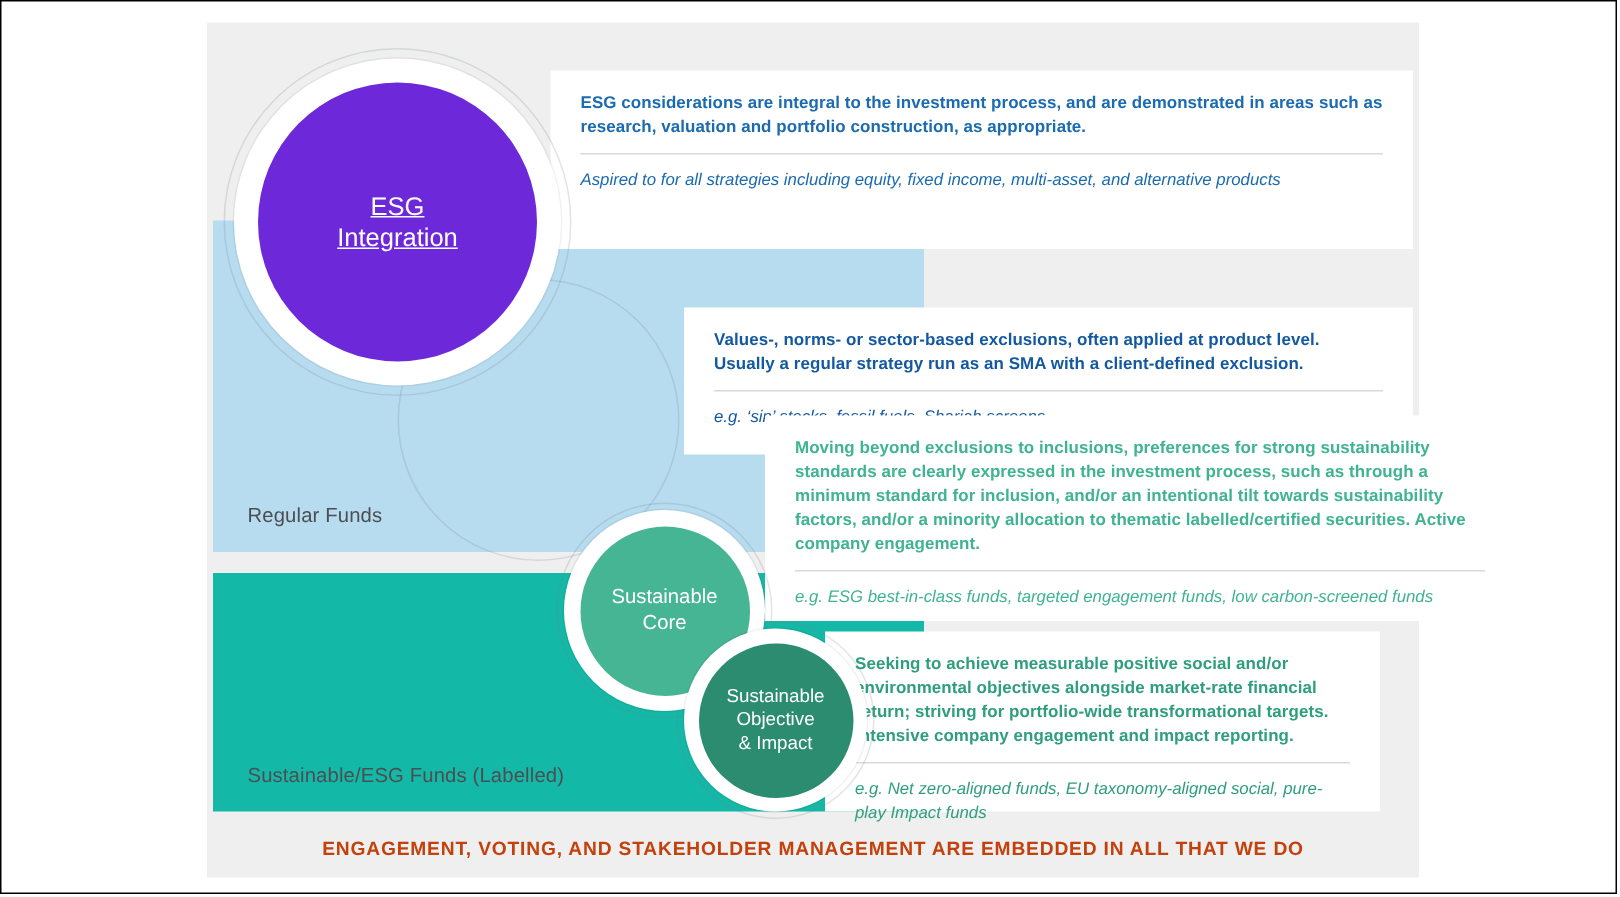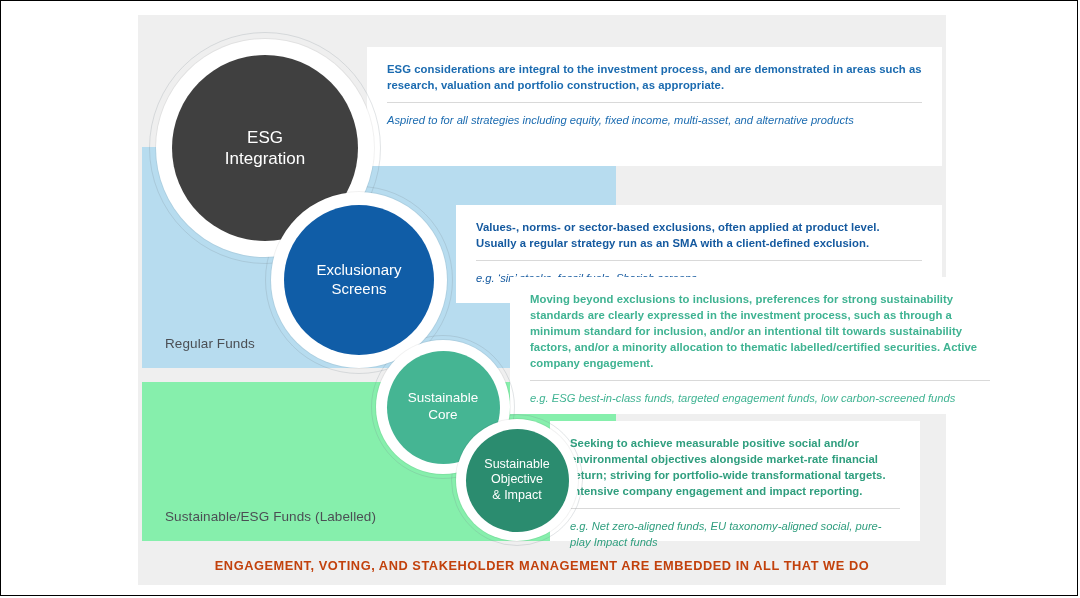--- a/index.html
+++ b/index.html
@@ -44,21 +44,21 @@
   #band-regular {
     top: 132px;
     width: 474px;
     height: 221px;
     background: #b7dcef;
   }
   #band-sustainable {
     top: 367px;
     width: 474px;
     height: 159px;
-    background: #86efac;
+    background: #14b8a6;
     text-decoration: underline;
   }
   .band-label {
     position: absolute;
     left: 23px;
     bottom: 17px;
     font-size: 13.5px;
     color: #4b4f54;
     letter-spacing: 0.1px;
     white-space: nowrap;
@@ -116,21 +116,21 @@
     border-radius: 50%;
     display: flex;
     align-items: center;
     justify-content: center;
     text-align: center;
     color: #ffffff;
     line-height: 1.24;
   }
 
   #circle-esg-integration        { left: 18px;  top: 24px;  width: 218px; height: 218px; }
-  #circle-esg-integration .circle-core { width: 186px; height: 186px; background: #404040; font-size: 17px; }
+  #circle-esg-integration .circle-core { width: 186px; height: 186px; background: #6d28d9; font-size: 17px; text-decoration: underline; }
 
   #circle-exclusionary-screens   { left: 133px; top: 177px; width: 176px; height: 176px; }
   #circle-exclusionary-screens .circle-core { width: 150px; height: 150px; background: #105da7; font-size: 15px; }
 
   #circle-sustainable-core       { left: 238px; top: 325px; width: 134px; height: 134px; }
   #circle-sustainable-core .circle-core { width: 113px; height: 113px; background: #45b593; font-size: 13.5px; }
 
   #circle-sustainable-objective  { left: 318px; top: 404px; width: 122px; height: 122px; }
   #circle-sustainable-objective .circle-core { width: 103px; height: 103px; background: #2b8c6f; font-size: 12.5px; }
 
@@ -209,28 +209,20 @@
 
     <div class="circle-wrap" id="circle-esg-integration">
       <div class="circle-core">
         <span>
           <span>ESG</span><br>
           <span>Integration</span>
         </span>
       </div>
     </div>
 
-    <div class="circle-wrap" id="circle-exclusionary-screens">
-      <div class="circle-core">
-        <span>
-          <span>Exclusionary</span><br>
-          <span>Screens</span>
-        </span>
-      </div>
-    </div>
 
     <div class="circle-wrap" id="circle-sustainable-core">
       <div class="circle-core">
         <span>
           <span>Sustainable</span><br>
           <span>Core</span>
         </span>
       </div>
     </div>
 

